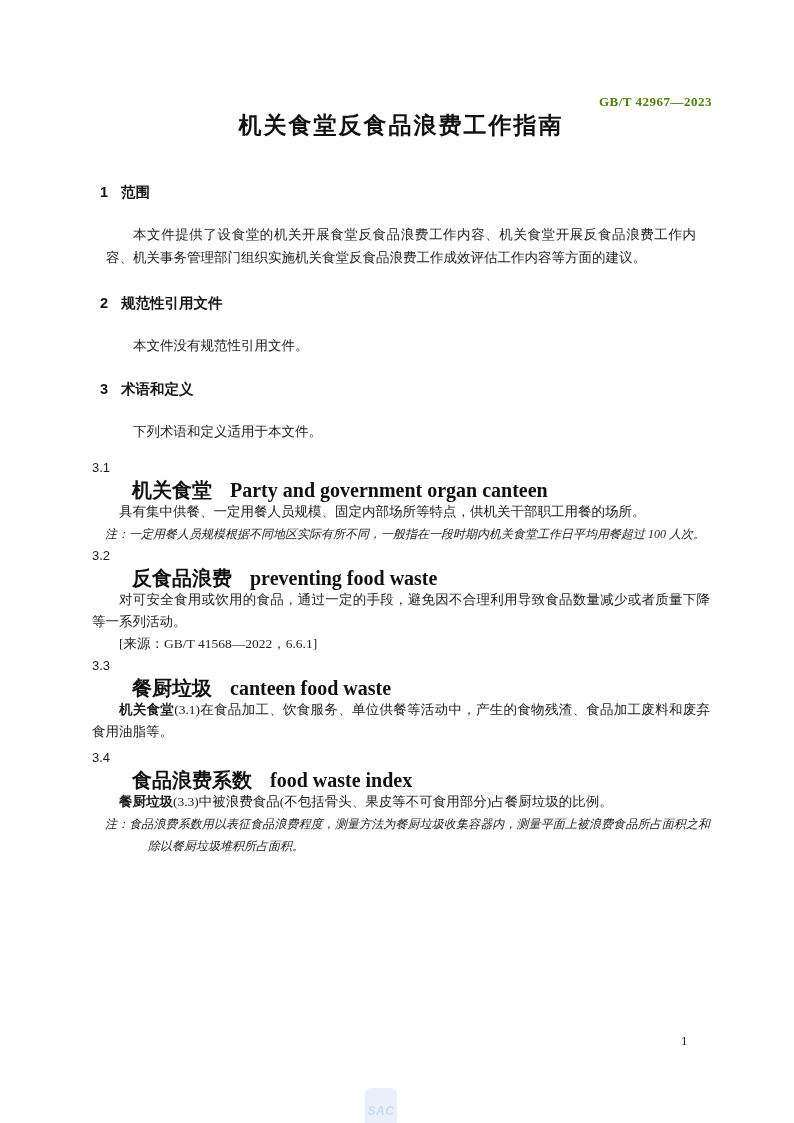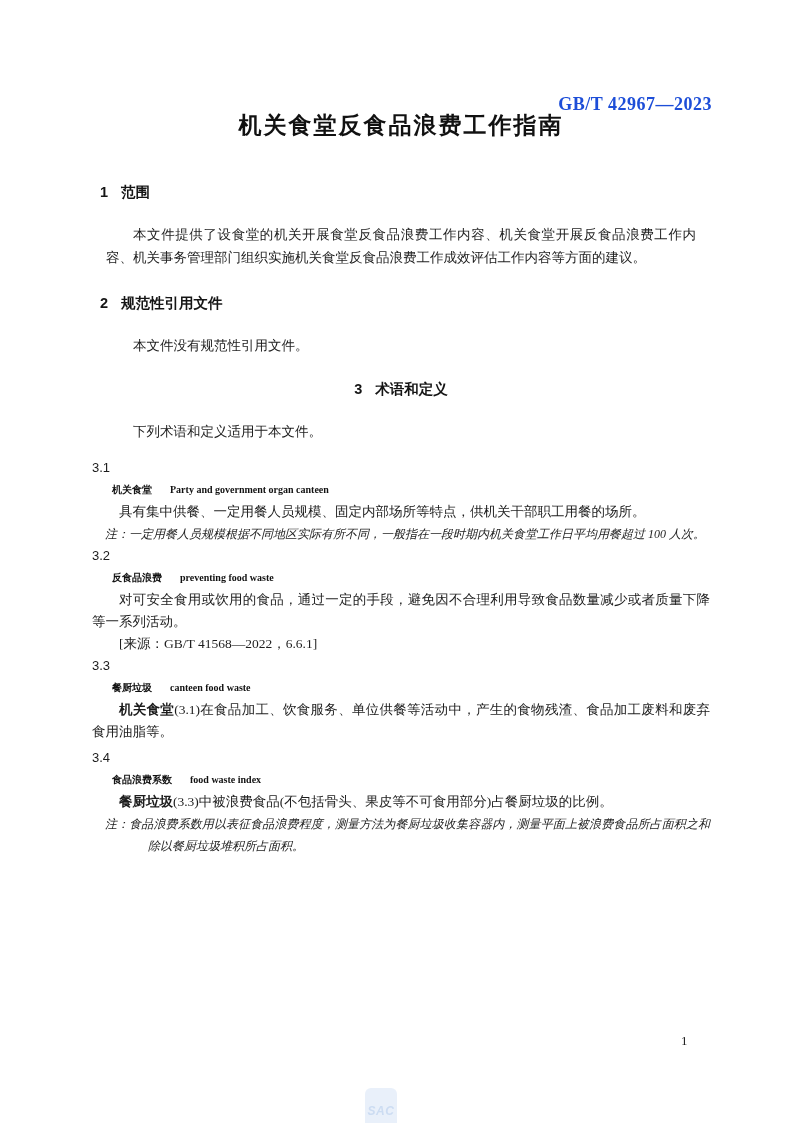--- a/index.html
+++ b/index.html
@@ -10,22 +10,22 @@
     overflow: hidden;
     color: #1e1e1e;
     font-family: "Liberation Serif", serif;
     -webkit-font-smoothing: antialiased;
   }
   .page { position: absolute; inset: 0; background: #ffffff; }
 
   .std-code {
     position: absolute; top: 94px; right: 82px;
     font-family: "Liberation Serif", serif;
-    font-weight: 700; font-size: 18px; letter-spacing: 0.5px;
-    color: #1d4ed8;
+    font-weight: 700; font-size: 13px; letter-spacing: 0.5px;
+    color: #4d7c0f;
   }
 
   .content {
     position: absolute; left: 92px; top: 0; width: 618px;
     padding-top: 110px;
   }
 
   .doc-title {
     font-family: "Liberation Sans", sans-serif;
     font-weight: 700; font-size: 23px; line-height: 30px;
@@ -34,36 +34,36 @@
   }
 
   .sec-h {
     font-family: "Liberation Sans", sans-serif;
     font-weight: 700; font-size: 14.5px; line-height: 20px;
     color: #151515; margin: 8px;
   }
   .sec-h .h-num { margin-right: 13px; }
   .sec-h.h1 { margin-top: 42px; }
   .sec-h.h2 { margin-top: 24px; }
-  .sec-h.h3 { margin-top: 22px; text-align: center; }
+  .sec-h.h3 { margin-top: 22px; }
 
   .para {
     font-size: 13.5px; line-height: 23px; margin: 14px;
     text-indent: 2em; text-align: justify; color: #1c1c1c;
   }
   .para.first { margin-top: 21px; }
 
   .terms { margin: 0; }
   .t-num {
     font-family: "Liberation Sans", sans-serif;
     font-size: 13px; line-height: 22px; margin: 0; color: #1c1c1c;
   }
   .t-num.gap { margin-top: 4px; }
   .t-name {
-    font-size: 10px; line-height: 22px; margin: 0;
+    font-size: 20px; line-height: 22px; margin: 0;
     text-indent: 2em; font-weight: 700; color: #111;
   }
   .t-name .cn { font-family: "Liberation Sans", sans-serif; }
   .t-name .en { font-family: "Liberation Serif", serif; margin-left: 18px; }
   .t-def {
     font-size: 13.5px; line-height: 22px; margin: 0;
     text-indent: 2em; text-align: justify; color: #1c1c1c;
   }
   .t-def .bold-term { font-weight: 700; font-family: "Liberation Sans", sans-serif; }
   .t-note {

